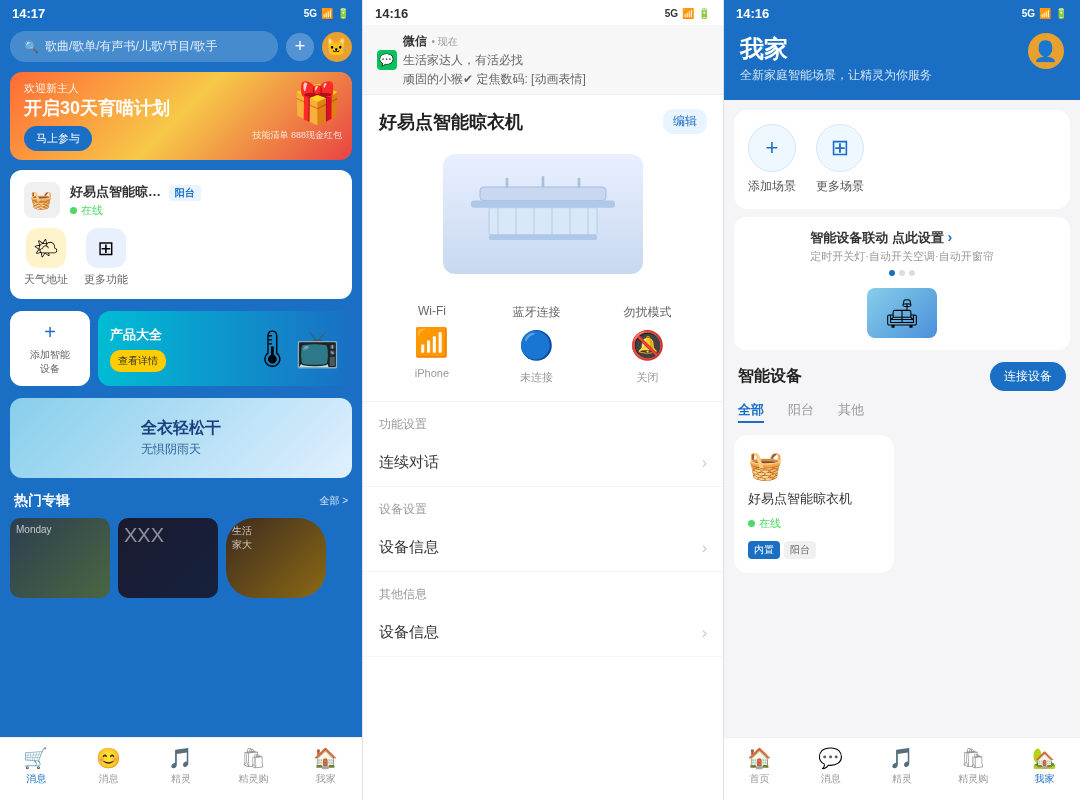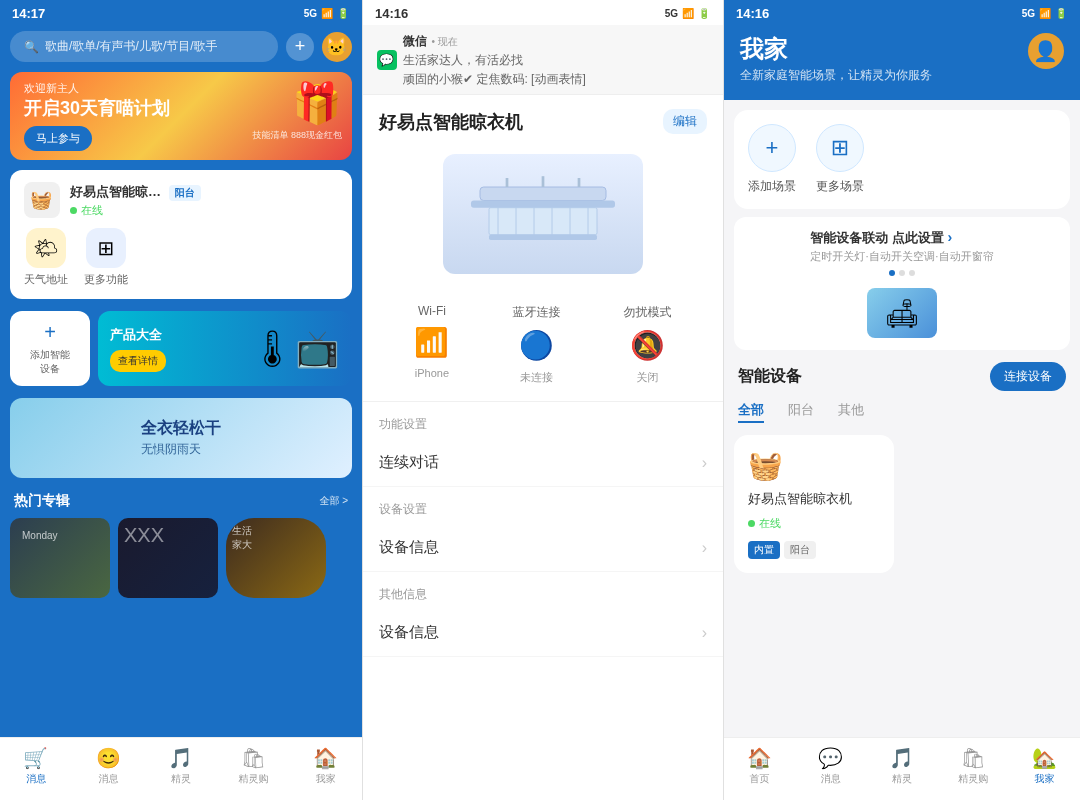--- a/index.html
+++ b/index.html
@@ -653,21 +653,21 @@
     </div>
   </div>
 
   <div class="section-header">
     <span class="section-title">热门专辑</span>
     <span class="see-all">全部 &gt;</span>
   </div>
 
   <div class="album-row">
     <div class="album-item a1">
-      <div style="padding:12px;color:rgba(255,255,255,0.7);font-size:10px;">Monday</div>
+      <div style="padding:6px;color:rgba(255,255,255,0.7);font-size:10px;">Monday</div>
     </div>
     <div class="album-item a2">
       <div style="padding:6px;color:rgba(255,255,255,0.5);font-size:20px;">XXX</div>
     </div>
     <div class="album-item a3">
       <div style="padding:6px;color:rgba(255,255,255,0.7);font-size:10px;">生活<br>家大</div>
     </div>
   </div>
 
   <div class="bottom-nav">

